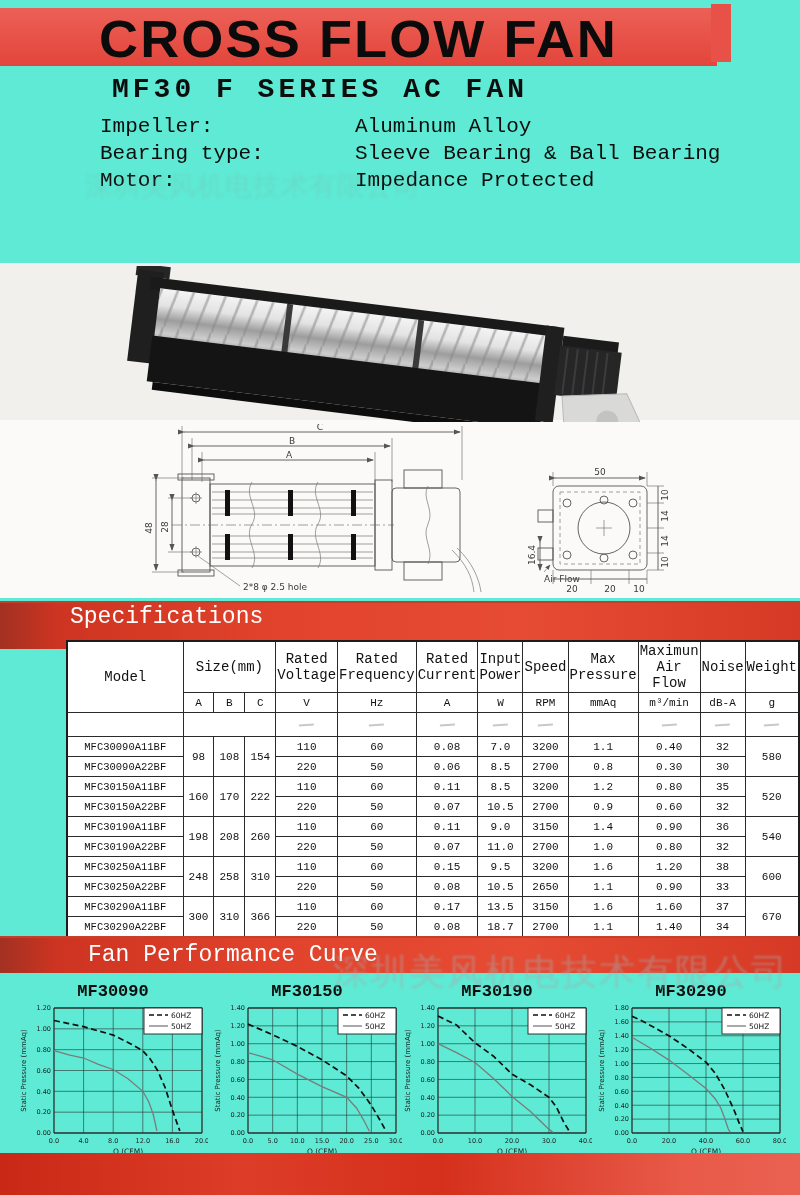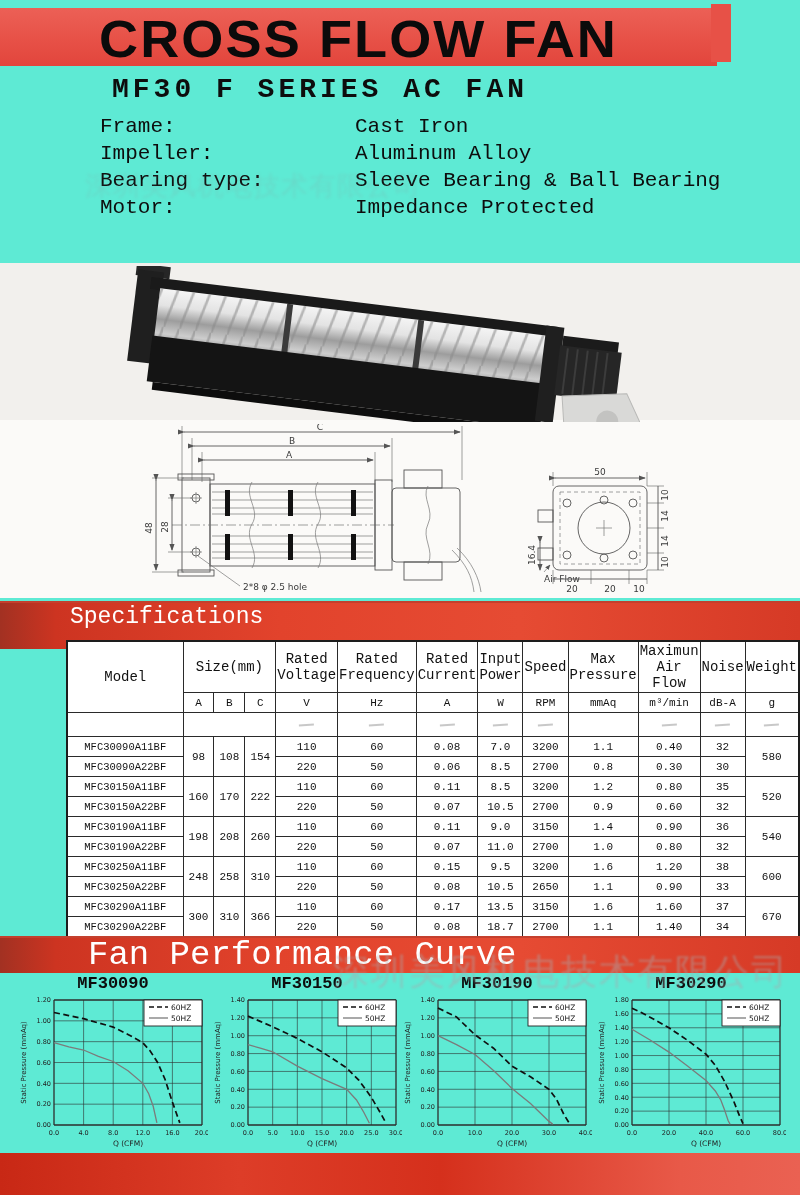--- a/index.html
+++ b/index.html
@@ -20,21 +20,21 @@
   .spec-list{position:absolute;top:113px;left:100px;font-size:21px;line-height:27px;color:#0d0d0d;}
   .spec-row span.lbl{display:inline-block;width:255px;}
 
   
   .section-banner{position:absolute;left:0;width:800px;box-sizing:border-box;color:#fff;
     background:linear-gradient(90deg,#a23122 0%,#cd3421 7%,#e2432c 35%,#e64b33 65%,#d63a26 100%);
     border-top:2px solid #c4402e;}
   .banner-dimensions{top:230px;height:31px;font-size:22px;line-height:29px;padding-left:70px;
     border-bottom:3px solid #b3a02c;}
   .banner-specifications{top:601px;height:48px;font-size:23px;line-height:29px;padding-left:70px;}
-  .banner-performance{top:936px;height:37px;font-size:34px;line-height:35px;padding-left:88px;}
+  .banner-performance{top:936px;height:37px;font-size:23px;line-height:35px;padding-left:88px;}
 
   
   .photo-strip{position:absolute;top:263px;left:0;width:800px;height:157px;background:#f2f0ed;}
   .draw-strip{position:absolute;top:420px;left:0;width:800px;height:178px;background:#fbfaf8;}
   .photo-svg{position:absolute;top:266px;left:118px;}
   .draw-svg{position:absolute;top:424px;left:92px;}
   .tech{stroke:#555;stroke-width:0.9;fill:none;}
   .thin{stroke:#777;stroke-width:0.7;fill:none;}
   .dimtxt{font-family:"DejaVu Sans","Liberation Sans",sans-serif;font-size:9px;fill:#3a3a3a;}
 
@@ -47,21 +47,21 @@
   .hdr1 th{height:50px;font-size:14px;}
   .hdr2 th{height:19px;}
   .blank-row td{height:23px;}
   .spec-table tbody td{height:19px;}
   .model-cell{font-size:10.5px;}
   .sm{position:relative;}
   .sm::after{content:"";display:inline-block;width:15px;height:2px;background:#9a9a9a;
     opacity:.55;transform:rotate(-3deg) translateY(-2px);}
 
   
-  .chart-block{position:absolute;width:190px;}
+  .chart-block{position:absolute;width:190px;margin-top:8px;}
   .cb0{left:18px;top:974px;} .cb1{left:212px;top:974px;} .cb2{left:402px;top:974px;} .cb3{left:596px;top:974px;}
   .chart-title{text-align:center;font-size:17px;font-weight:700;height:21px;color:#0d0d0d;}
   .chart-block svg{display:block;}
 
   
   .wm1{position:absolute;top:948px;left:333px;width:470px;font-size:36px;letter-spacing:2px;
     color:#a7abae;opacity:.45;filter:blur(1.2px);white-space:nowrap;z-index:6;
     font-family:"DejaVu Sans",sans-serif;}
   .wm2{position:absolute;top:168px;left:85px;width:560px;font-size:27px;letter-spacing:1px;
     color:#8d9094;opacity:.16;filter:blur(1.8px);white-space:nowrap;z-index:6;
@@ -74,23 +74,20 @@
 
 <div class="page">
 
   <div class="top-banner"></div>
   <div class="top-banner-corner"></div>
   <div class="main-title">CROSS FLOW FAN</div>
 
   <div class="series-title">MF30 F SERIES AC FAN</div>
 
   <div class="spec-list">
-    <div class="spec-row">
-      <span class="lbl">Frame:</span><span>Cast Iron</span>
-    </div>
     <div class="spec-row">
       <span class="lbl">Impeller:</span><span>Aluminum Alloy</span>
     </div>
     <div class="spec-row">
       <span class="lbl">Bearing type:</span><span>Sleeve Bearing &amp; Ball Bearing</span>
     </div>
     <div class="spec-row">
       <span class="lbl">Motor:</span><span>Impedance Protected</span>
     </div>
   </div>

